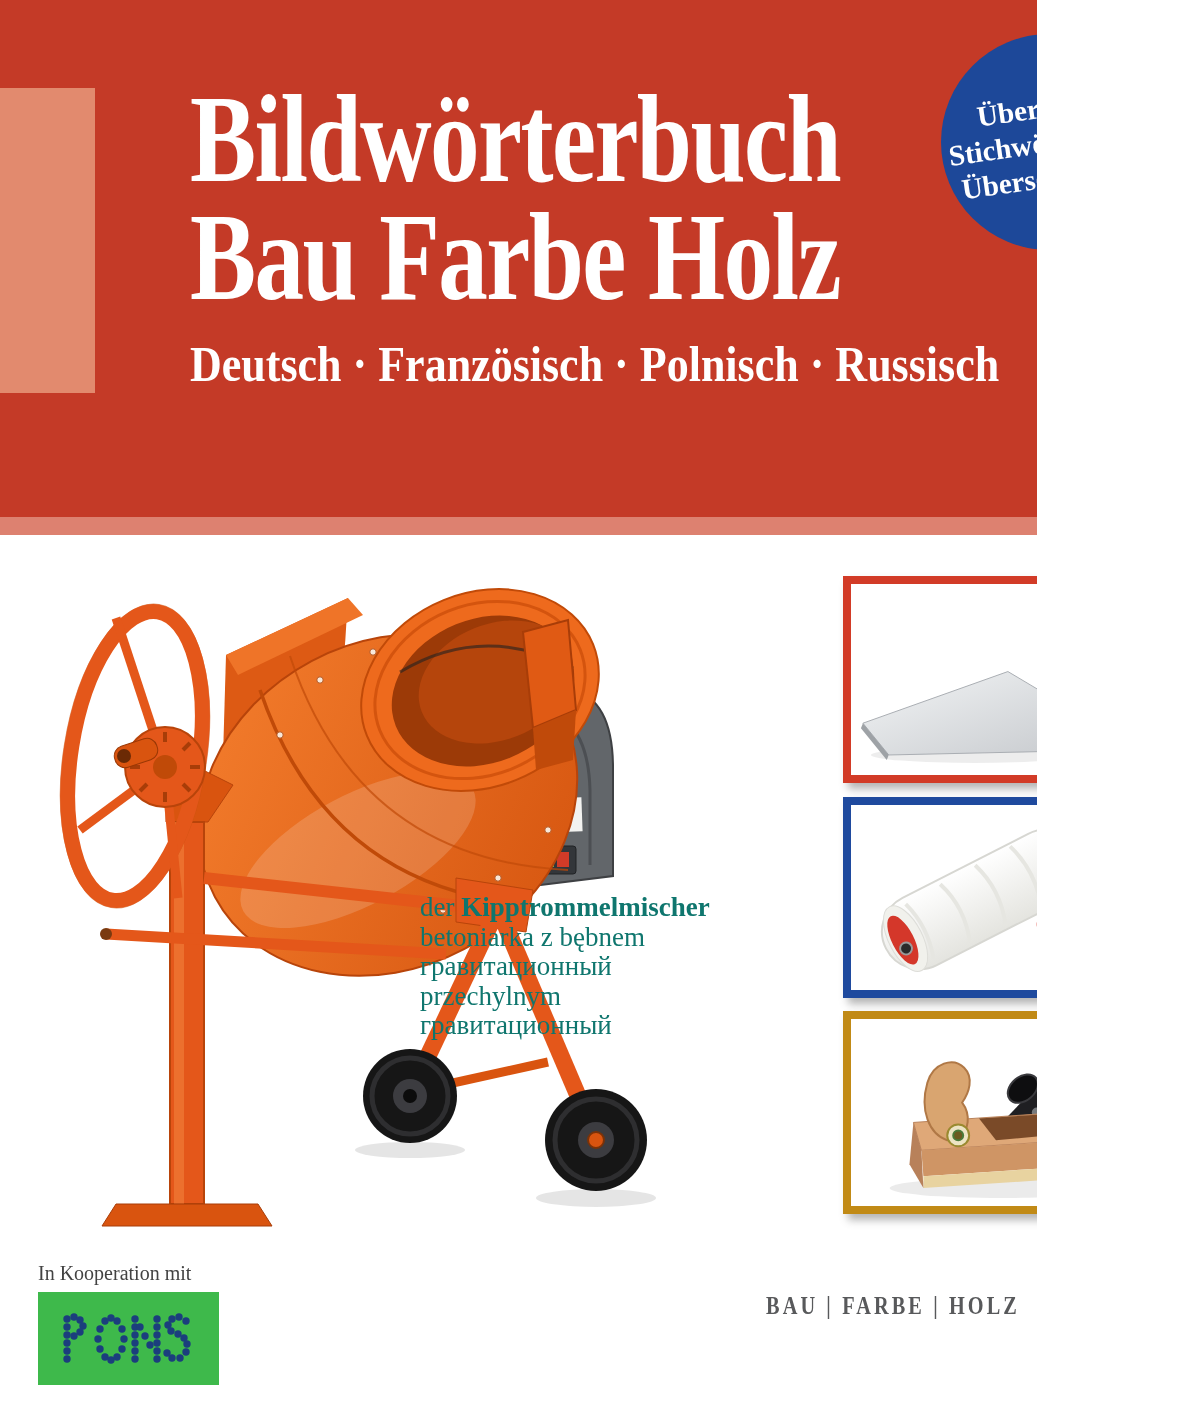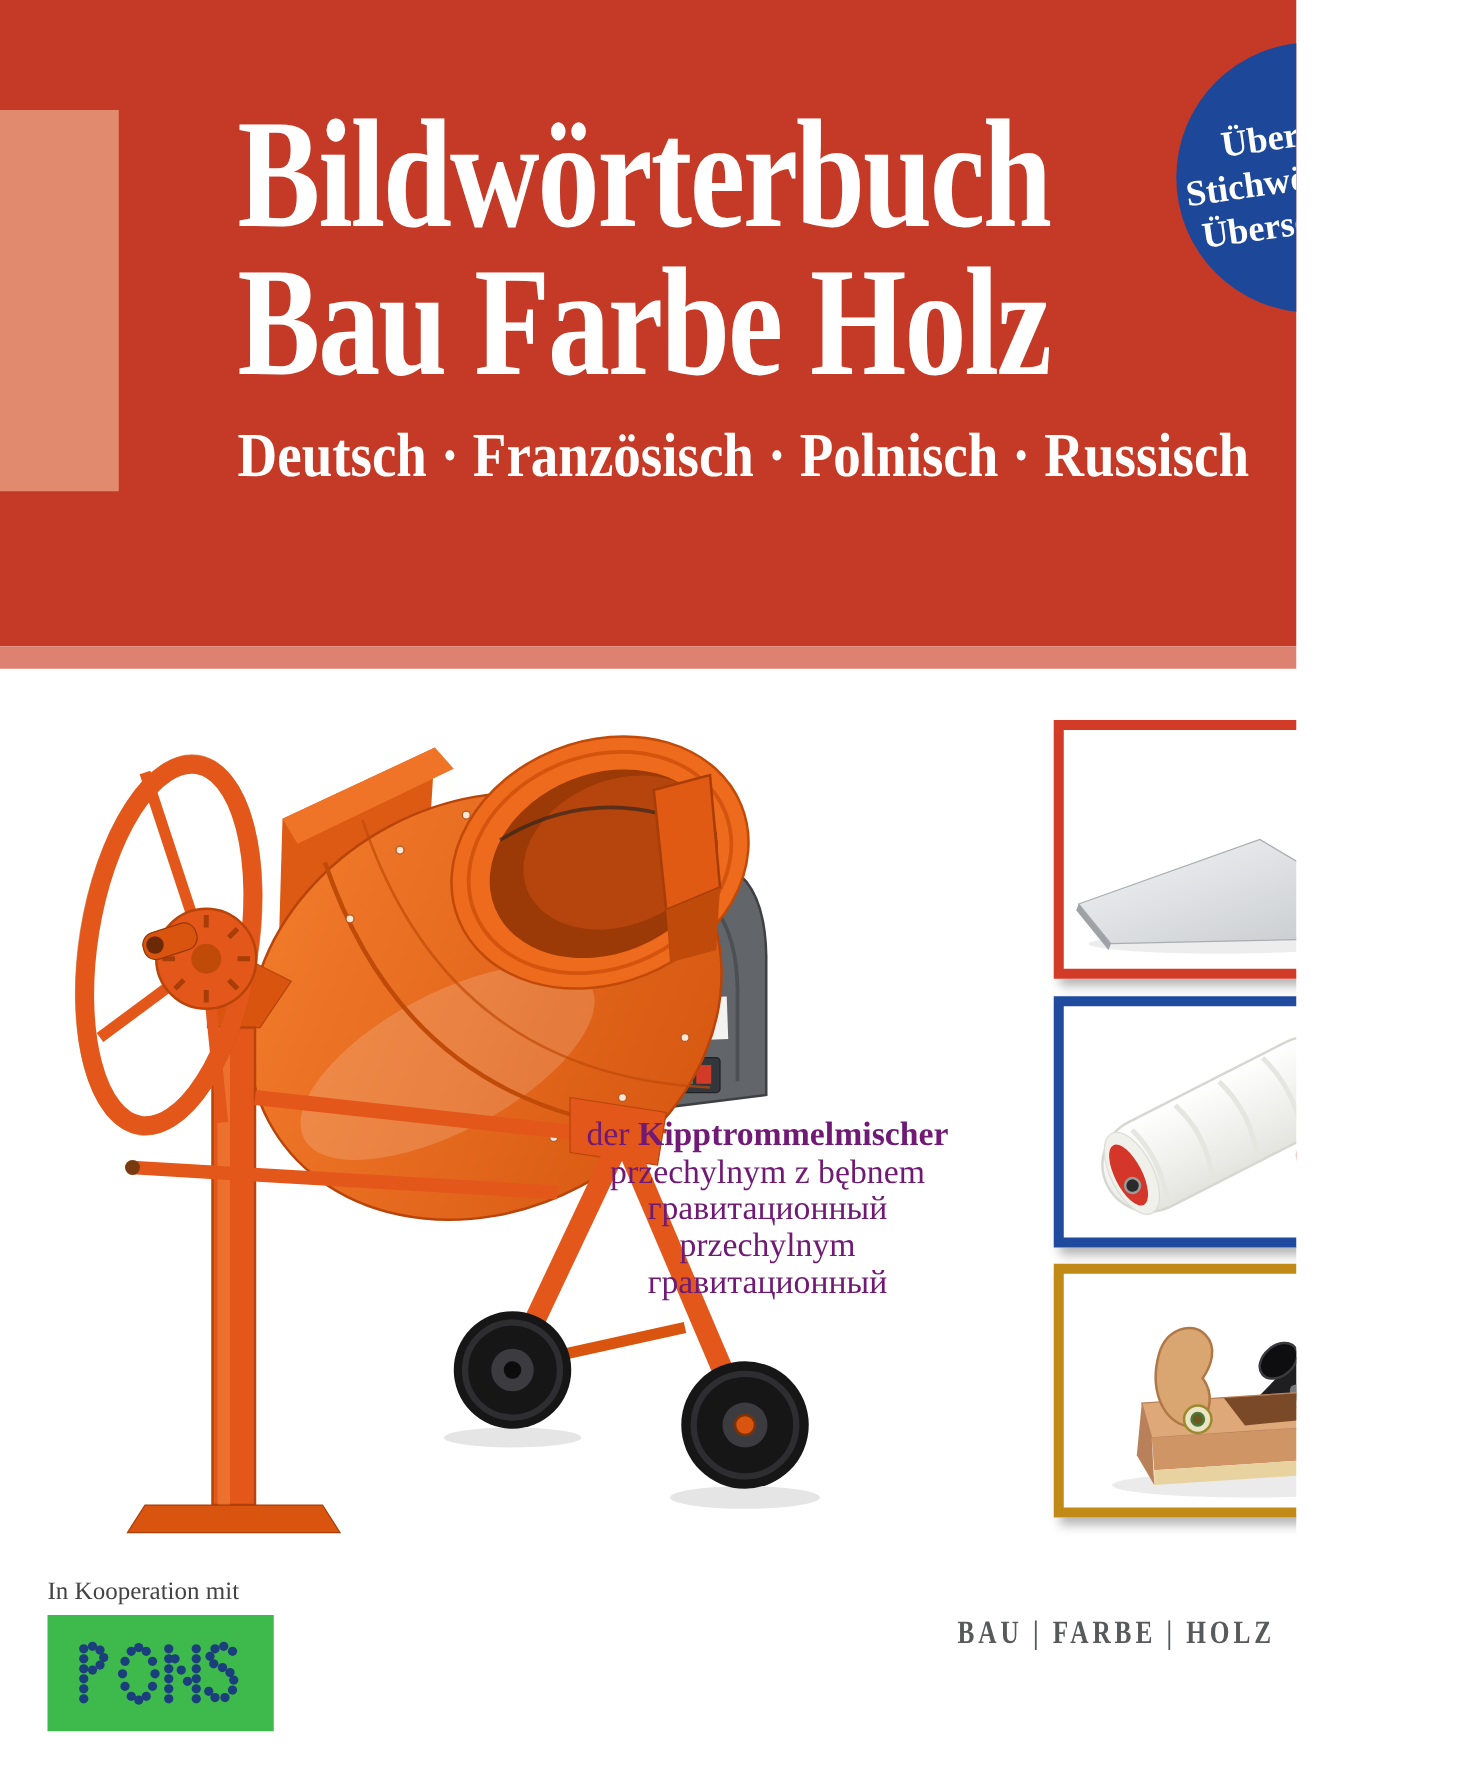--- a/index.html
+++ b/index.html
@@ -26,22 +26,22 @@
     position:absolute;left:941px;top:34px;width:216px;height:216px;border-radius:50%;
     background:#1d4899;display:flex;align-items:center;justify-content:center;
   }
   .badge-text{
     transform:rotate(-8deg);color:#ffffff;font-weight:bold;text-align:center;
     font-size:29px;line-height:35px;white-space:nowrap;
   }
   
   .mixer-wrap{position:absolute;left:28px;top:560px;width:660px;height:690px;}
   .caption{
-    position:absolute;left:420px;top:893px;width:388px;text-align:center;
-    color:#701a75;font-size:27px;line-height:29.5px;
+    position:absolute;left:420px;top:893px;width:388px;text-align:left;
+    color:#0f766e;font-size:27px;line-height:29.5px;
   }
   .caption .term{font-weight:bold;}
   
   .frame{position:absolute;left:843px;width:286px;background:#ffffff;
     box-shadow:5px 6px 8px rgba(90,90,90,0.45);}
   .frame svg{display:block;}
   .frame-red {top:576px;height:191px;border:8px solid #d23b27;}
   .frame-blue{top:797px;height:185px;border:8px solid #1f4a9e;}
   .frame-gold{top:1011px;height:187px;border:8px solid #c18a16;}
   
@@ -165,21 +165,21 @@
           <line x1="112" y1="183" x2="119" y2="190"></line>
       </g>
       <circle cx="137" cy="207" r="12" fill="#c04a08"></circle>
       <rect x="86" y="182" width="44" height="22" rx="10" transform="rotate(-18 108 193)" fill="#d9540f" stroke="#9a3805"></rect>
       <circle cx="96" cy="196" r="7" fill="#6b2a05"></circle>
     </svg>
   </div>
 
   <div class="caption">
     <div><span>der </span><span class="term">Kipptrommelmischer</span></div>
-    <div>przechylnym z bębnem</div>
+    <div>betoniarka z bębnem</div>
     <div>гравитационный</div>
     <div>przechylnym</div>
     <div>гравитационный</div>
   </div>
 
   <div class="frame frame-red">
     <svg width="286" height="191" viewBox="0 0 288 192">
       <defs>
         <linearGradient id="bladeG" x1="0" y1="0" x2="1" y2="1">
           <stop offset="0" stop-color="#f3f5f6"></stop>

